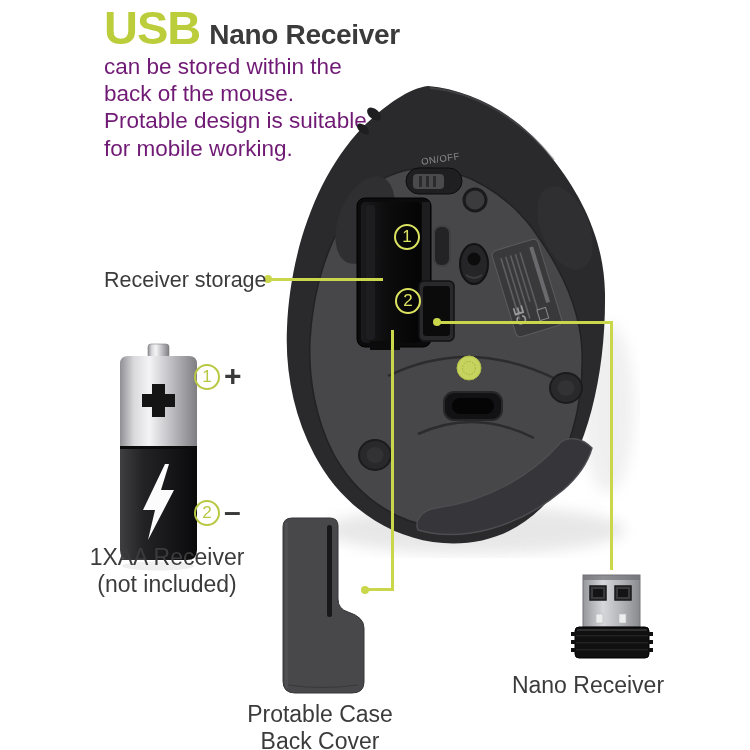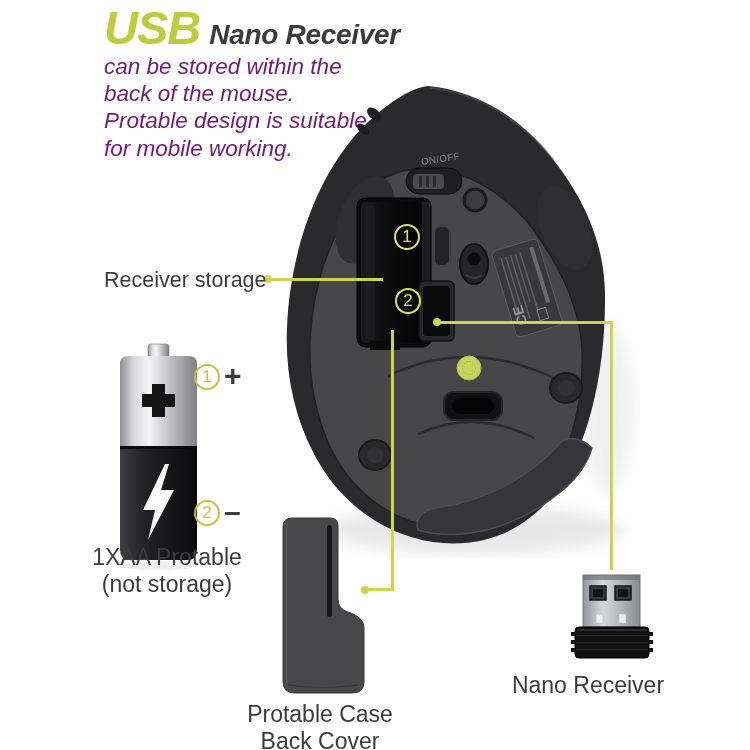--- a/index.html
+++ b/index.html
@@ -1,20 +1,20 @@
 <!DOCTYPE html>
 <html><head>
 <meta charset="utf-8">
 <style>
   html,body{margin:0;padding:0;background:#fff;}
   .canvas{position:relative;width:750px;height:750px;background:#ffffff;overflow:hidden;
           font-family:"Liberation Sans",sans-serif;color:#3a3a3a;}
   .abs{position:absolute;}
   
-  .header{position:absolute;left:104px;top:4px;font-style:italic;}
+  .header{position:absolute;left:104px;top:4px;}
   .title-row{display:flex;align-items:baseline;gap:9px;}
   .title-usb{font-size:47px;font-weight:bold;color:#bccd3b;letter-spacing:-1px;line-height:1;}
   .title-rest{font-size:28px;font-weight:bold;color:#3b3b3b;letter-spacing:-0.3px;}
   .description{margin-top:2px;font-size:22.5px;line-height:1.21;color:#701a75;white-space:pre-line;width:300px;}
   
   .plain-label{position:absolute;font-size:21.5px;color:#3b3b3b;white-space:nowrap;}
   .caption{position:absolute;width:180px;text-align:center;font-size:23px;line-height:26.5px;color:#3b3b3b;}
   
   .line{position:absolute;background:#cbd74b;}
   .dot{position:absolute;width:8px;height:8px;border-radius:50%;background:#cbd74b;}
@@ -180,22 +180,22 @@
     <rect x="15" y="108" width="77" height="3" fill="#0c0c0d"></rect>
     <path d="M 60,126 L 38,172 H 50 L 43,202 L 69,152 H 56 L 64,126 Z" fill="#fcfcfc"></path>
   </svg>
 
   <div class="callout on-white" style="left:194px;top:364px;">1</div>
   <div class="sign" style="left:224px;top:361px;">+</div>
   <div class="callout on-white" style="left:194px;top:500px;">2</div>
   <div class="sign" style="left:224px;top:497px;">–</div>
 
   <div class="caption" style="left:77px;top:544px;">
-    <div>1XAA Protable</div>
-    <div>(not storage)</div>
+    <div>1XAA Receiver</div>
+    <div>(not included)</div>
   </div>
 
   <svg class="abs" style="left:272px;top:515px;" width="100" height="185" viewBox="0 0 100 185">
     <path d="M 20,3 H 58 Q 66,3 66,11 V 84 Q 66,94 76,97 Q 92,102 92,113 V 167 Q 92,178 80,178 H 23 Q 11,178 11,166 V 12 Q 11,3 20,3 Z" fill="#48484b" stroke="#37373a"></path>
     <rect x="13" y="7" width="3" height="166" fill="#5a5a5e" opacity="0.45"></rect>
     <rect x="55" y="10" width="5" height="92" rx="2.5" fill="#18181a"></rect>
     <path d="M 16,170 Q 50,175 86,170" stroke="#38383b" fill="none"></path>
   </svg>
 
   <div class="caption" style="left:230px;top:701px;">

